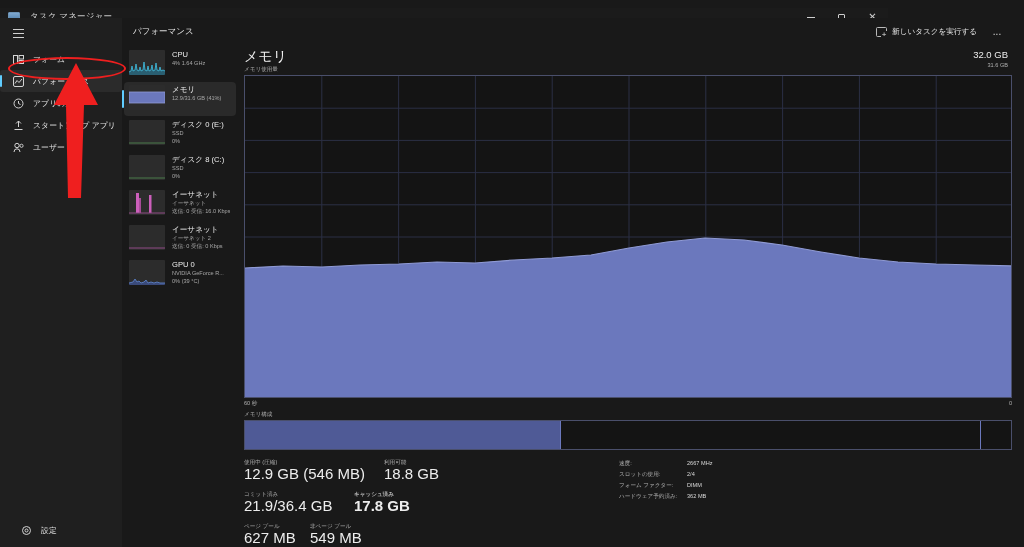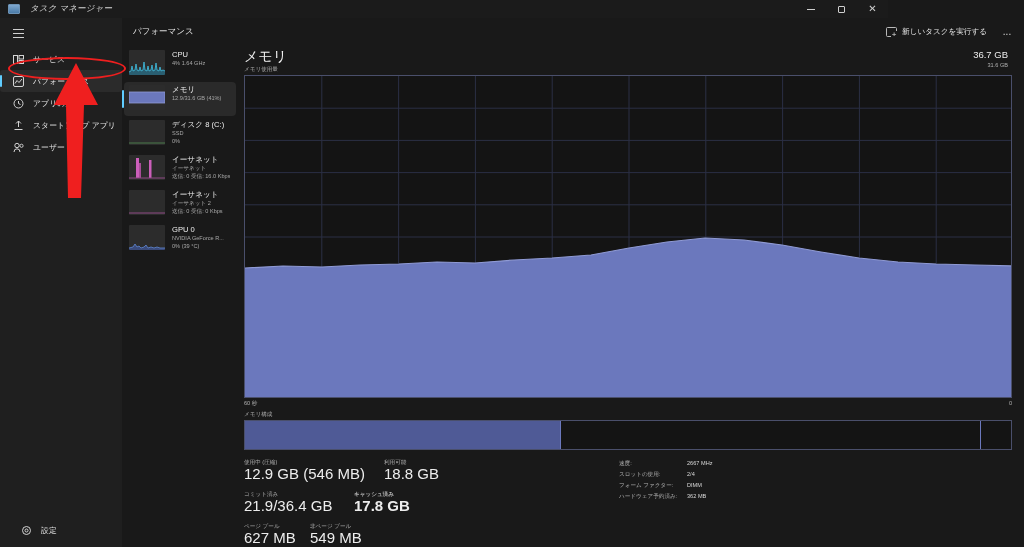--- a/index.html
+++ b/index.html
@@ -6,22 +6,22 @@
   html, body {
     width: 1024px; height: 547px;
     background: #191919;
     font-family: "Liberation Sans", "DejaVu Sans", sans-serif;
     overflow: hidden;
   }
   #app { position: relative; width: 1024px; height: 547px; background: #191919; }
 
   
   .titlebar {
-    position: absolute; top: 0; left: 0; width: 888px; height: 18px;
-    background: #1b1b1b; display: flex; align-items: center; font-style: italic;
+    position: absolute; top: 8px; left: 0; width: 888px; height: 18px;
+    background: #1b1b1b; display: flex; align-items: center;
   }
   .tb-icon {
     width: 12px; height: 10px; margin-left: 8px; border-radius: 1px;
     background: linear-gradient(#7fa8cf, #4a7ba8);
     border: 1px solid #6d93b5;
   }
   .tb-title {
     margin-left: 10px; font-size: 8.5px; color: #d8d8d8; letter-spacing: .2px;
   }
   .tb-controls { margin-left: auto; display: flex; height: 18px; }
@@ -60,21 +60,21 @@
   .nav-ico svg { display: block; }
   .nav-label { font-size: 7.8px; color: #e2e2e2; white-space: nowrap; letter-spacing: .1px; }
   .nav-settings { position: absolute; left: 8px; bottom: 6px; }
 
   
   .cmdbar {
     position: absolute; top: 18px; left: 122px; width: 902px; height: 27px;
     background: #191919; display: flex; align-items: center;
   }
   .cmd-title { margin-left: 11px; font-size: 8.5px; color: #e8e8e8; }
-  .cmd-right { margin-left: auto; display: flex; align-items: center; gap: 2px; padding-right: 6px;}
+  .cmd-right { margin-left: auto; display: flex; align-items: center; gap: 2px; padding-right: 16px;}
   .newtask-btn {
     display: flex; align-items: center; gap: 5px; height: 19px; padding: 0 7px;
     border-radius: 3px; background: transparent; border: none; cursor: pointer;
   }
   .newtask-ico {
     width: 11px; height: 10px; border: 1px solid #b9b9b9; border-radius: 1.5px;
     position: relative; flex: 0 0 11px;
   }
   .newtask-ico::after {
     content: "+"; position: absolute; right: -1px; bottom: -3px; font-size: 8px;
@@ -194,21 +194,21 @@
     </div>
 
     <div class="nav-item">
       <span class="nav-ico">
         <svg width="11" height="11" viewBox="0 0 11 11">
             <rect x="0.5" y="1.5" width="4" height="8" stroke="#d4d4d4" fill="none" stroke-width="1"></rect>
             <rect x="6" y="1.5" width="4.5" height="3.5" stroke="#d4d4d4" fill="none" stroke-width="1"></rect>
             <rect x="6" y="6.5" width="4.5" height="3" stroke="#d4d4d4" fill="none" stroke-width="1"></rect>
           </svg>
       </span>
-      <span class="nav-label">サービス</span>
+      <span class="nav-label">フォーム</span>
     </div>
 
     <div class="nav-item selected">
       <span class="nav-ico">
         <svg width="11" height="11" viewBox="0 0 11 11">
             <rect x="0.5" y="0.5" width="10" height="10" rx="1.5" stroke="#d4d4d4" fill="none" stroke-width="1"></rect>
             <polyline points="2,7.5 4,4.5 6,6.5 9,3" stroke="#d4d4d4" fill="none" stroke-width="1"></polyline>
           </svg>
       </span>
       <span class="nav-label">パフォーマンス</span>
@@ -289,20 +289,32 @@
           <rect x="0" y="7" width="36" height="11" fill="#6b78bd"></rect>
           <rect x="0" y="7" width="36" height="11" fill="none" stroke="#8f9ad4" stroke-width="0.8"></rect>
         </svg>
       </div>
       <div class="res-text">
         <div class="res-name">メモリ</div>
         <div class="res-sub">12.9/31.6 GB (41%)</div>
       </div>
     </div>
 
+    <div class="res-item">
+      <div class="res-thumb">
+        <svg width="36" height="25" viewBox="0 0 36 25">
+            <line x1="0" y1="23" x2="36" y2="23" stroke="#4a7a4a" stroke-width="1"></line>
+          </svg>
+      </div>
+      <div class="res-text">
+        <div class="res-name">ディスク 0 (E:)</div>
+        <div class="res-sub">SSD</div>
+        <div class="res-sub">0%</div>
+      </div>
+    </div>
 
     <div class="res-item">
       <div class="res-thumb">
         <svg width="36" height="25" viewBox="0 0 36 25">
             <line x1="0" y1="23" x2="36" y2="23" stroke="#4a7a4a" stroke-width="1"></line>
           </svg>
       </div>
       <div class="res-text">
         <div class="res-name">ディスク 8 (C:)</div>
         <div class="res-sub">SSD</div>
@@ -353,21 +365,21 @@
       </div>
     </div>
   </div>
 
   <div class="main">
 
     <div class="main-head">
       <div class="main-title">メモリ</div>
       <div class="main-sub">メモリ使用量</div>
       <div class="head-right">
-        <div class="head-total">36.7 GB</div>
+        <div class="head-total">32.0 GB</div>
         <div class="head-scale">31.6 GB</div>
       </div>
     </div>
 
     <div class="graph-wrap">
       <div class="graph">
         <svg width="768" height="322" viewBox="0 0 768 322" preserveAspectRatio="none">
           <g stroke="#2b2f45" stroke-width="1">
             <line x1="0" y1="32.2" x2="768" y2="32.2"></line>
             <line x1="0" y1="64.4" x2="768" y2="64.4"></line>

